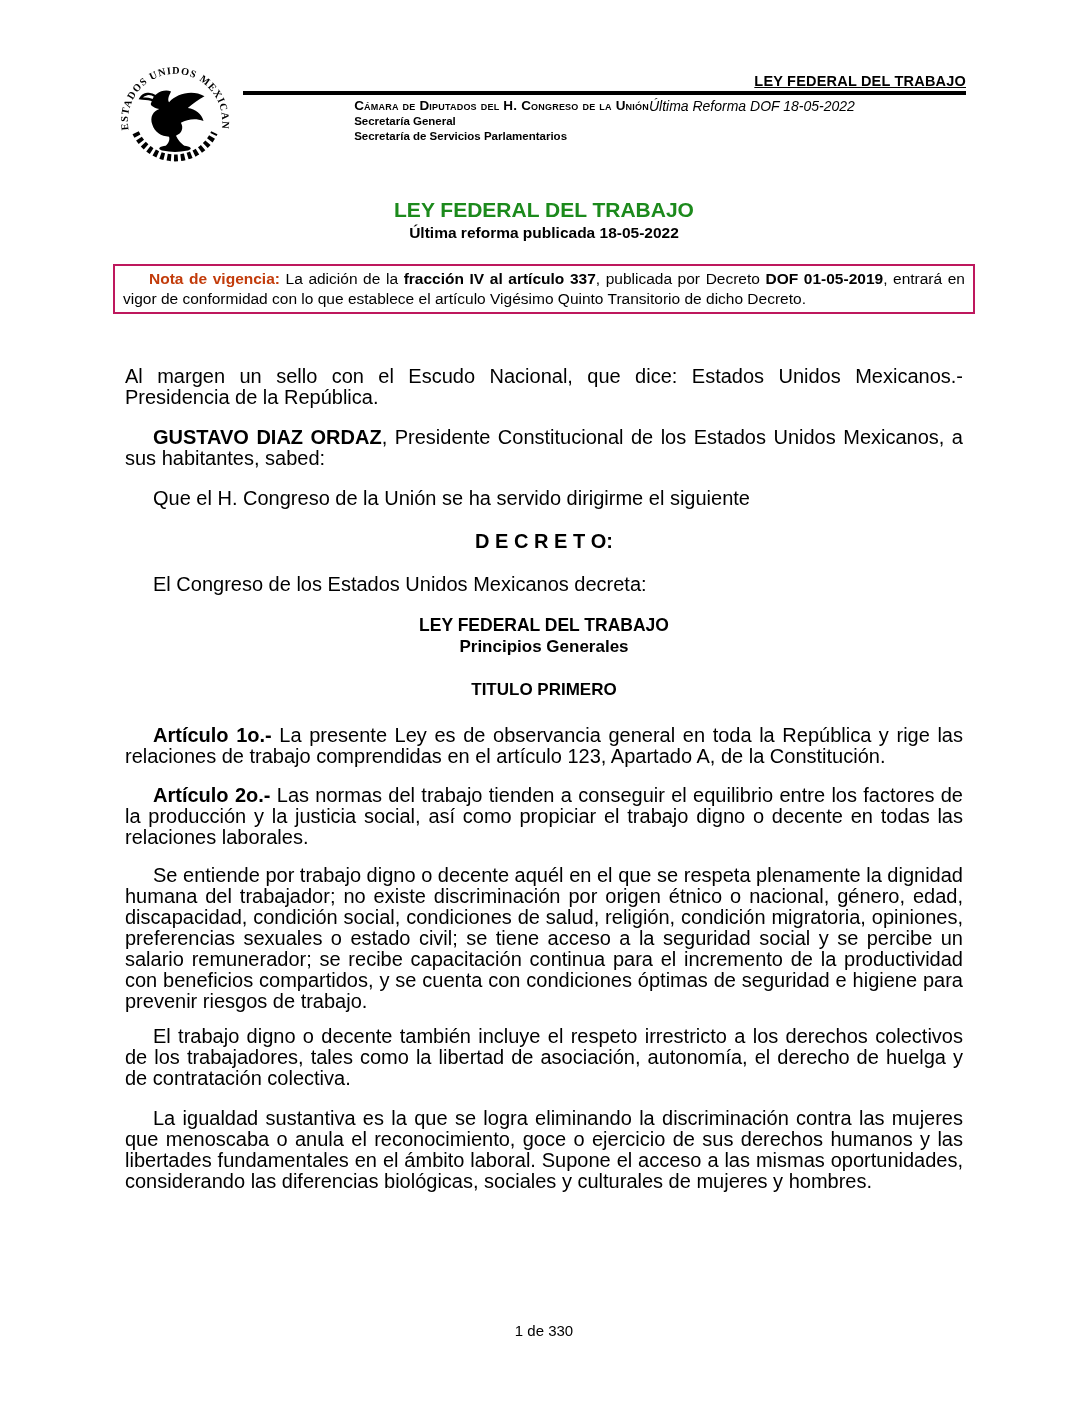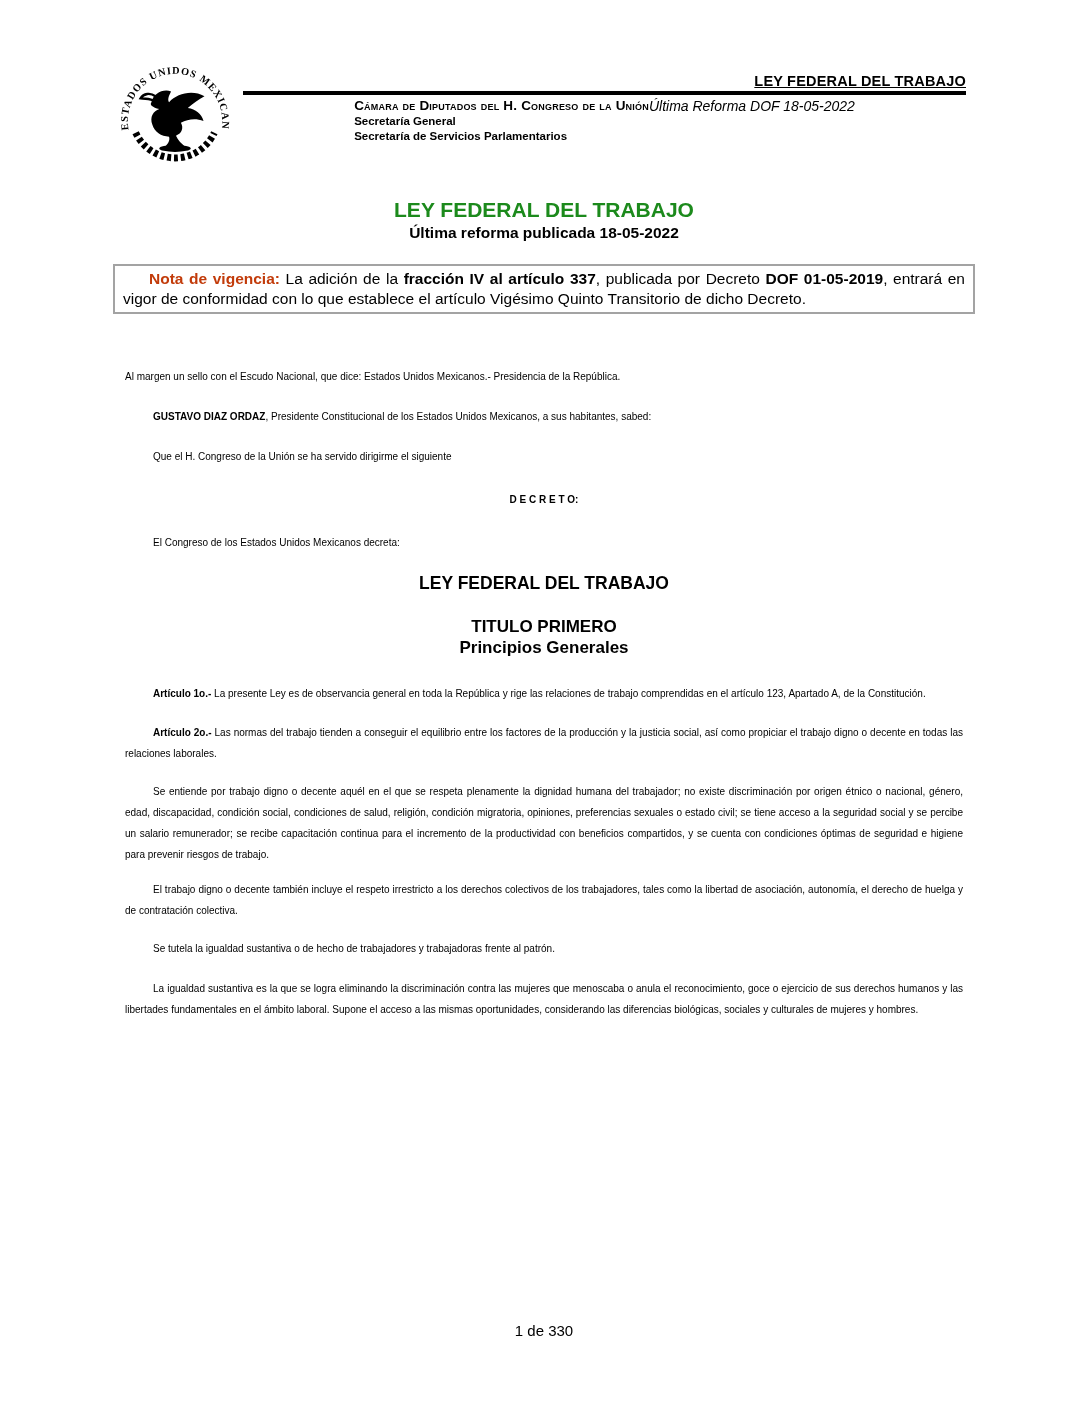--- a/index.html
+++ b/index.html
@@ -28,28 +28,28 @@
   .hdr-reform { font-style: italic; font-size: 14px; line-height: 17px; white-space: nowrap; }
 
   
   .content { padding: 0 125px; }
 
   .main-title { margin-top: 24px; text-align: center; font-weight: bold; font-size: 21px; line-height: 24px; color: #1c8a1c; }
   .pub-line   { margin-top: 27px; text-align: center; font-weight: bold; font-size: 15.5px; line-height: 18px; }
   .vigente    { margin-top: 13px; text-align: center; font-weight: bold; font-size: 15.5px; line-height: 18px; }
   .reforma    { margin-top: 2px;  text-align: center; font-weight: bold; font-size: 15.5px; line-height: 18px; color: #000000; }
 
-  .note-box { margin: 22px -12px 0 -12px; border: 2px solid #a3a3a3; padding: 3px 8px 4px 8px; }
+  .note-box { margin: 22px -12px 0 -12px; border: 2px solid #be185d; padding: 3px 8px 4px 8px; }
   .note-box p { margin: 0; font-size: 15.5px; line-height: 19.5px; text-align: justify; text-indent: 26px; }
   .note-label { font-weight: bold; color: #c23b0a; }
 
   .b { font-weight: bold; }
 
   .body p {
-    margin: 19px 0 0 0; font-size: 10px; line-height: 21px;
+    margin: 19px 0 0 0; font-size: 20px; line-height: 21px;
     text-align: justify; text-indent: 28px;
   }
   .body p.noindent { text-indent: 0; }
   .body p.h { text-align: center; text-indent: 0; font-weight: bold; }
   .mt52 { margin-top: 52px !important; }
   .mt25 { margin-top: 25px !important; }
   .mt22 { margin-top: 22px !important; }
   .mt20 { margin-top: 20px !important; }
   .mt18 { margin-top: 18px !important; }
   .mt17 { margin-top: 17px !important; }
@@ -111,32 +111,31 @@
       <p><span class="b">GUSTAVO DIAZ ORDAZ</span><span>, Presidente Constitucional de los Estados Unidos Mexicanos, a sus habitantes, sabed:</span></p>
 
       <p>Que el H. Congreso de la Unión se ha servido dirigirme el siguiente</p>
 
       <p class="h mt22">D E C R E T O:</p>
 
       <p class="mt22">El Congreso de los Estados Unidos Mexicanos decreta:</p>
 
       <p class="h h-law mt20">LEY FEDERAL DEL TRABAJO</p>
 
+      <p class="h h-titulo mt0">Principios Generales</p>
       <p class="h h-titulo mt22">TITULO PRIMERO</p>
-      <p class="h h-titulo mt0">Principios Generales</p>
 
       <p class="mt25"><span class="b">Artículo 1o.-</span><span> La presente Ley es de observancia general en toda la República y rige las relaciones de trabajo comprendidas en el artículo 123, Apartado A, de la Constitución.</span></p>
 
       <p class="mt18"><span class="b">Artículo 2o.-</span><span> Las normas del trabajo tienden a conseguir el equilibrio entre los factores de la producción y la justicia social, así como propiciar el trabajo digno o decente en todas las relaciones laborales.</span></p>
 
       <p class="mt17">Se entiende por trabajo digno o decente aquél en el que se respeta plenamente la dignidad humana del trabajador; no existe discriminación por origen étnico o nacional, género, edad, discapacidad, condición social, condiciones de salud, religión, condición migratoria, opiniones, preferencias sexuales o estado civil; se tiene acceso a la seguridad social y se percibe un salario remunerador; se recibe capacitación continua para el incremento de la productividad con beneficios compartidos, y se cuenta con condiciones óptimas de seguridad e higiene para prevenir riesgos de trabajo.</p>
 
       <p class="mt14">El trabajo digno o decente también incluye el respeto irrestricto a los derechos colectivos de los trabajadores, tales como la libertad de asociación, autonomía, el derecho de huelga y de contratación colectiva.</p>
 
-      <p class="mt17">Se tutela la igualdad sustantiva o de hecho de trabajadores y trabajadoras frente al patrón.</p>
 
       <p>La igualdad sustantiva es la que se logra eliminando la discriminación contra las mujeres que menoscaba o anula el reconocimiento, goce o ejercicio de sus derechos humanos y las libertades fundamentales en el ámbito laboral. Supone el acceso a las mismas oportunidades, considerando las diferencias biológicas, sociales y culturales de mujeres y hombres.</p>
     </div>
   </div>
 
   <div class="footer">1 de 330</div>
 
 </div>
 
 </body></html>

